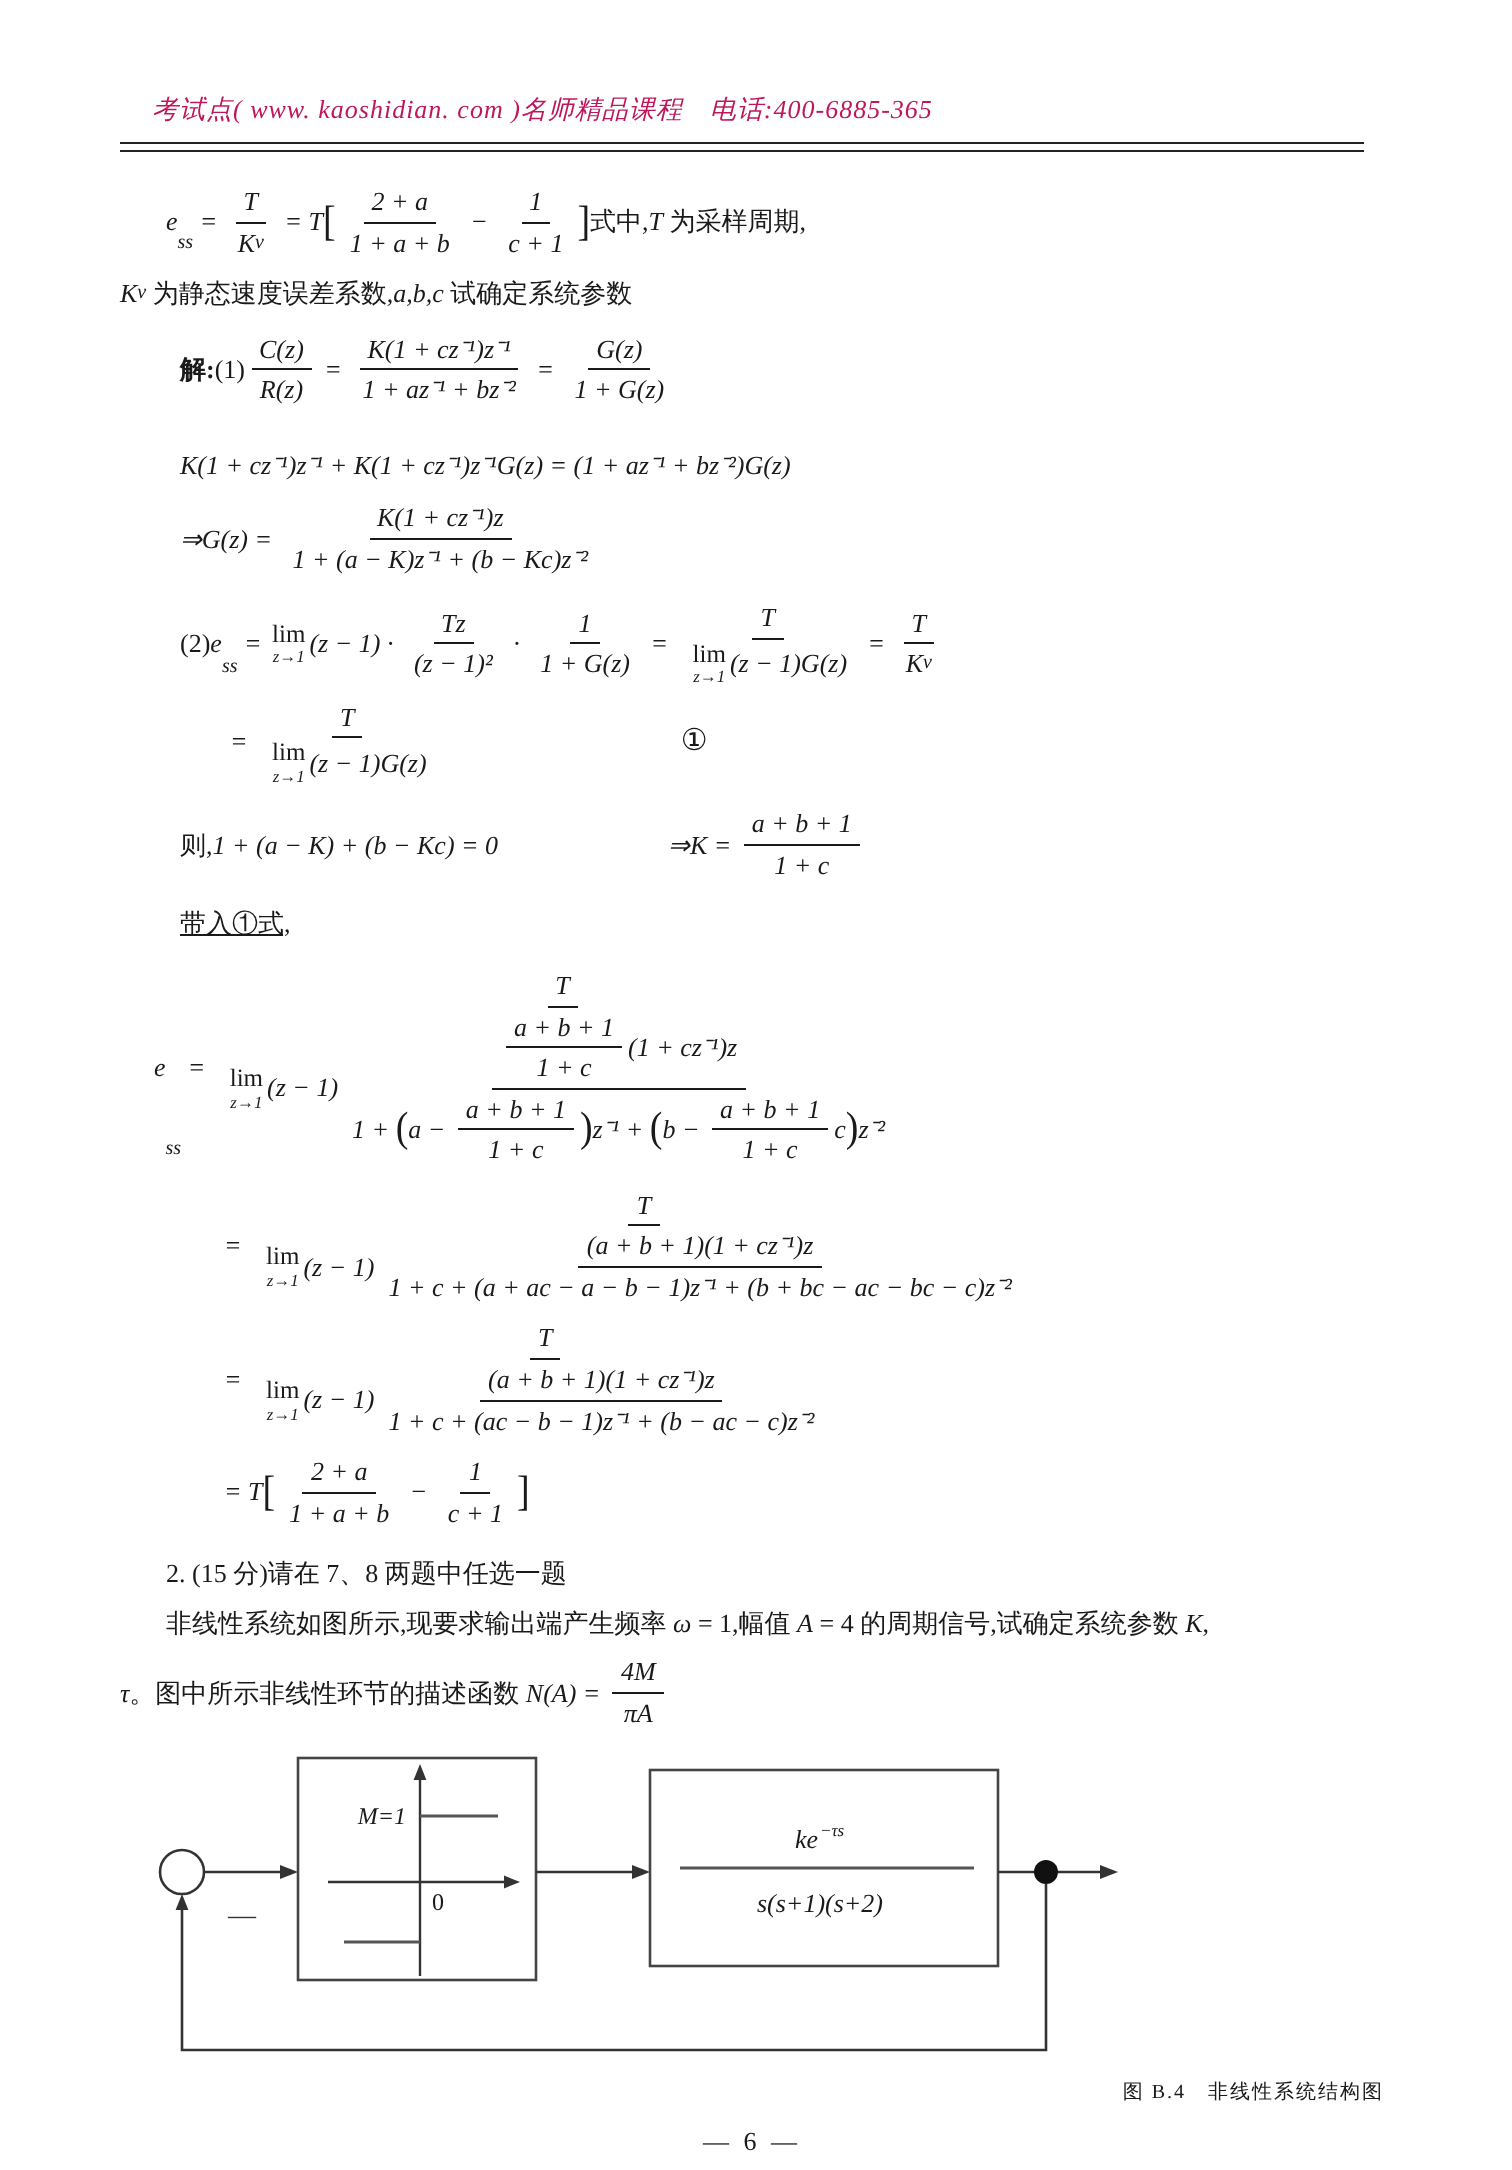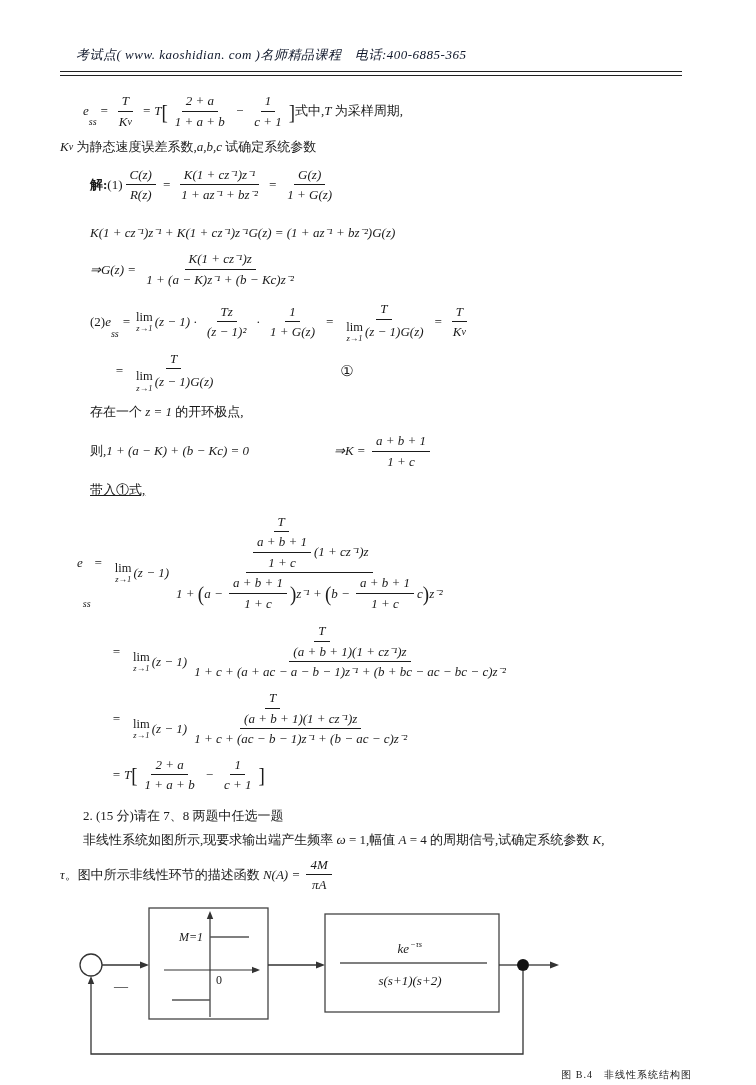--- a/index.html
+++ b/index.html
@@ -12,21 +12,21 @@
     color:#1a1a1a;
     overflow:hidden;
   }
   .inner{padding:0 64px 0 60px;}
   
   .hdr{padding-top:46px;}
   .hdr-text{
     font-size:13px;
     font-style:italic;
     letter-spacing:.5px;
-    color:#0f172a;
+    color:#be185d;
     padding-left:16px;
     padding-bottom:7px;
     font-family:Liberation Serif, serif;
   }
   .hdr-rule{height:3px;border-top:1.5px solid #222;border-bottom:1px solid #222;width:622px;}
   
   .eq{
     display:flex;align-items:center;flex-wrap:nowrap;
     font-size:13px;line-height:1.35;
   }
@@ -216,25 +216,20 @@
               <span class="lim-bot">z→1</span>
             </span>
             <span class="mi">(z − 1)G(z)</span>
           </span>
         </span>
         <span style="display: inline-block; width: 120px;"></span>
         <span class="circ">①</span>
       </div>
 
     <div class="eq" style="margin-top:11px;margin-left:30px;">
-        <span class="mu">存在一个 </span>
-        <span class="mi">z = 1</span>
-        <span class="mu"> 的开环极点,</span>
-      </div>
-    <div class="eq" style="margin-top:11px;margin-left:30px;">
         <span class="mu">则,</span>
         <span class="mi">1 + (a − K) + (b − Kc) = 0</span>
         <span style="display: inline-block; width: 85px;"></span>
         <span class="mi">⇒K = </span>
         <span class="frac">
           <span class="num">
             <span class="mi">a + b + 1</span>
           </span>
           <span class="den">
             <span class="mi">1 + c</span>

